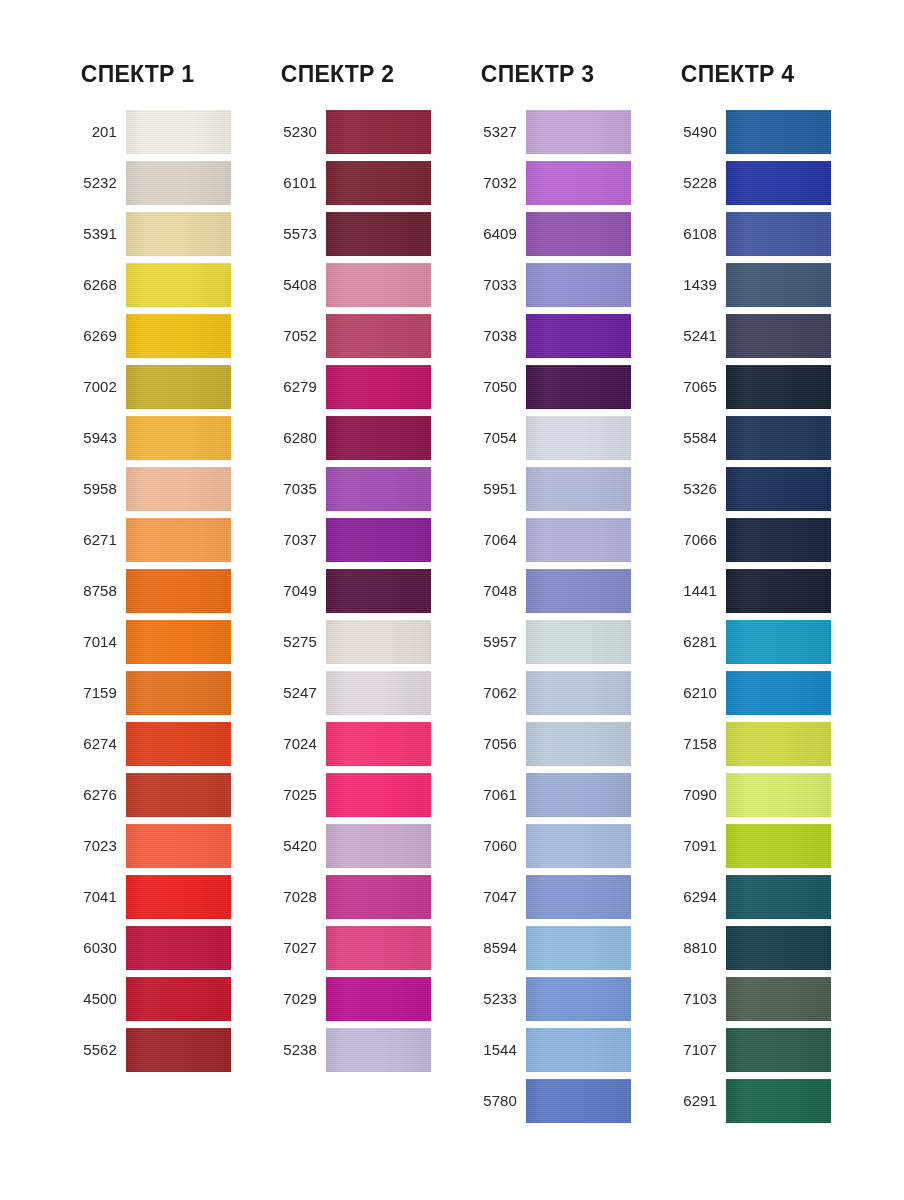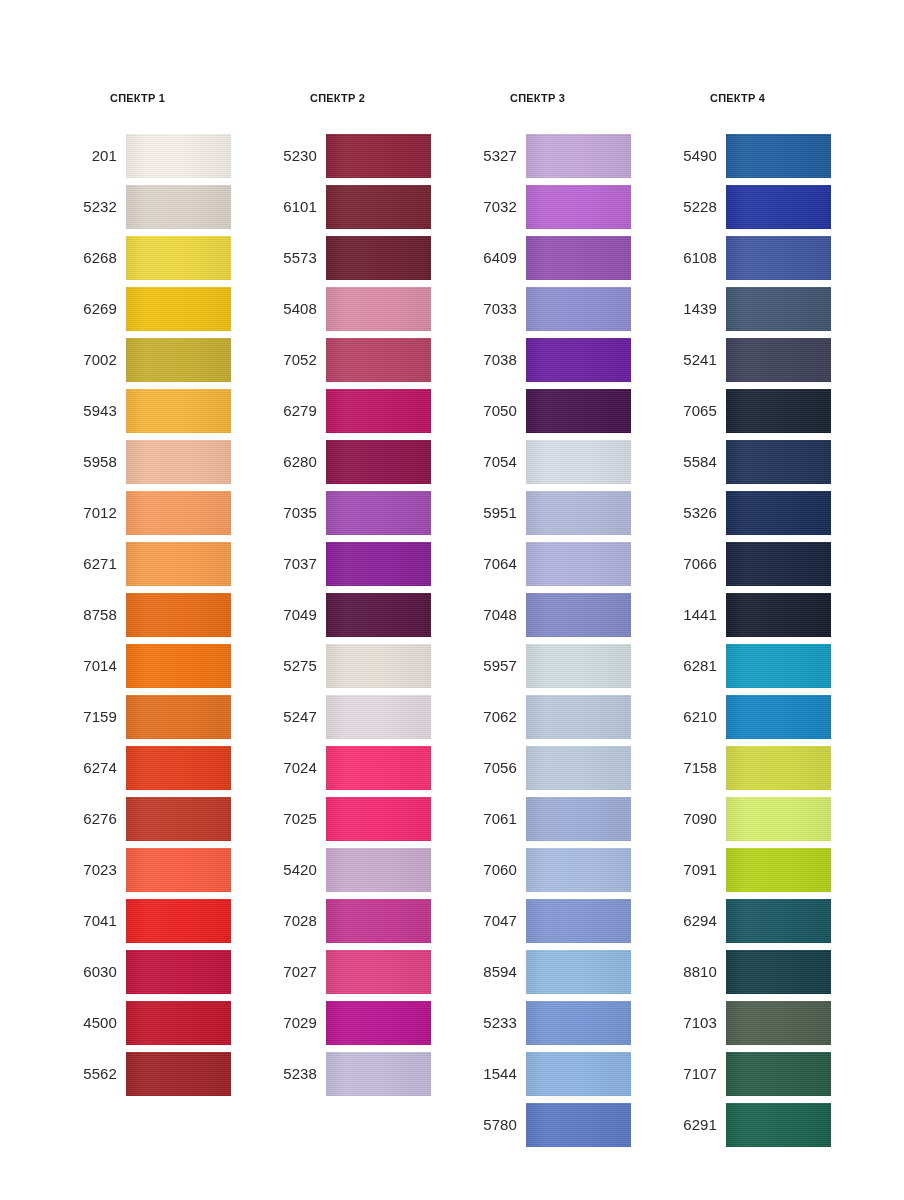--- a/index.html
+++ b/index.html
@@ -29,27 +29,27 @@
     display: flex;
     flex-direction: row;
   }
   .column {
     width: 200px;
     box-sizing: border-box;
   }
   .column.col-0 { margin-left: 55px; }
   .col-header {
     text-align: center;
-    font-size: 11px;
+    font-size: 23px;
     font-weight: bold;
     letter-spacing: 0.2px;
     color: #1a1a1a;
     height: 28px;
     line-height: 28px;
-    padding-top: 84px;
+    padding-top: 60px;
     box-sizing: content-box;
     width: 165px;
   }
   .rows {
     margin-top: 22px;
   }
   .row {
     display: flex;
     flex-direction: row;
     align-items: center;
@@ -111,42 +111,42 @@
         <div class="rows">
           <div class="row">
             <div class="code">201</div>
             <div class="swatch" style="background-color: rgb(245, 241, 233);"></div>
           </div>
           <div class="row">
             <div class="code">5232</div>
             <div class="swatch" style="background-color: rgb(221, 213, 202);"></div>
           </div>
           <div class="row">
+            <div class="code">5391</div>
+            <div class="swatch" style="background-color: rgb(236, 219, 162);"></div>
+          </div>
+          <div class="row">
             <div class="code">6268</div>
             <div class="swatch" style="background-color: rgb(240, 219, 60);"></div>
           </div>
           <div class="row">
             <div class="code">6269</div>
             <div class="swatch" style="background-color: rgb(242, 195, 11);"></div>
           </div>
           <div class="row">
             <div class="code">7002</div>
             <div class="swatch" style="background-color: rgb(200, 176, 46);"></div>
           </div>
           <div class="row">
             <div class="code">5943</div>
             <div class="swatch" style="background-color: rgb(248, 182, 54);"></div>
           </div>
           <div class="row">
             <div class="code">5958</div>
             <div class="swatch" style="background-color: rgb(243, 187, 155);"></div>
-          </div>
-          <div class="row">
-            <div class="code">7012</div>
-            <div class="swatch" style="background-color: rgb(250, 156, 93);"></div>
           </div>
           <div class="row">
             <div class="code">6271</div>
             <div class="swatch" style="background-color: rgb(250, 158, 74);"></div>
           </div>
           <div class="row">
             <div class="code">8758</div>
             <div class="swatch" style="background-color: rgb(234, 106, 16);"></div>
           </div>
           <div class="row">

